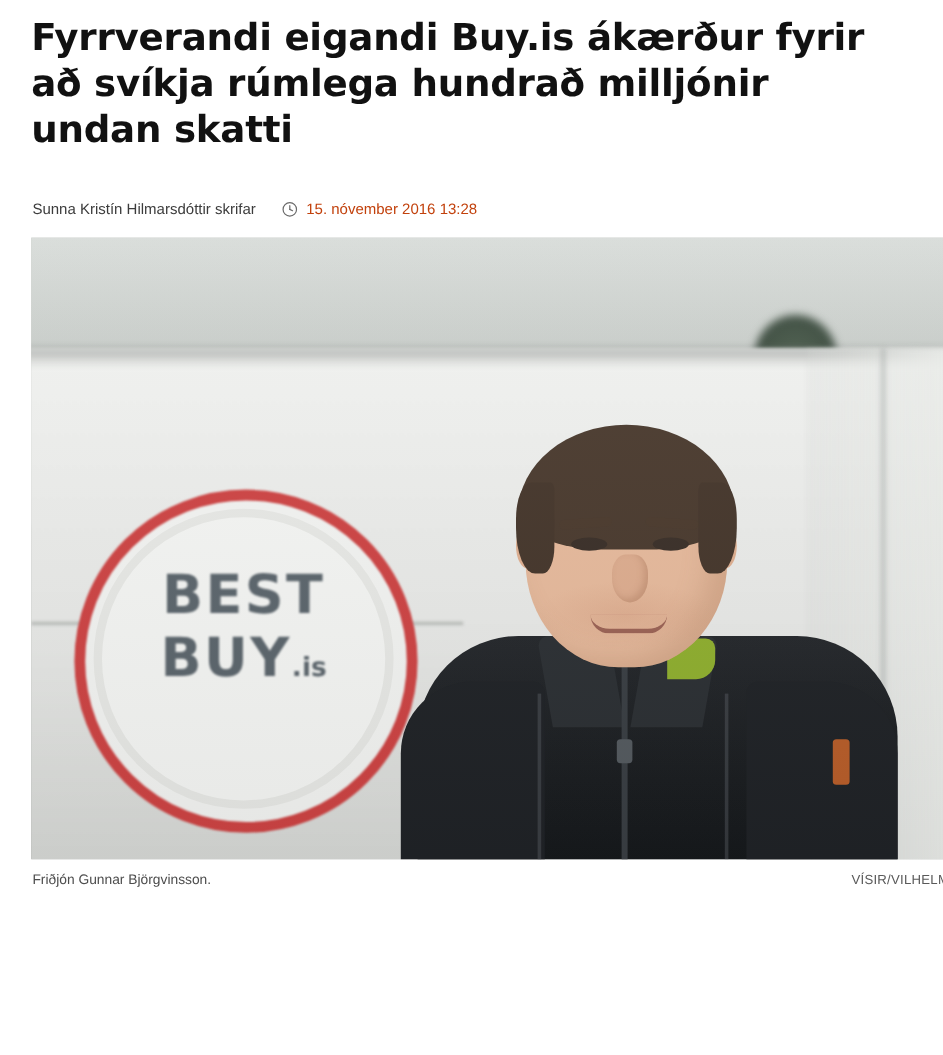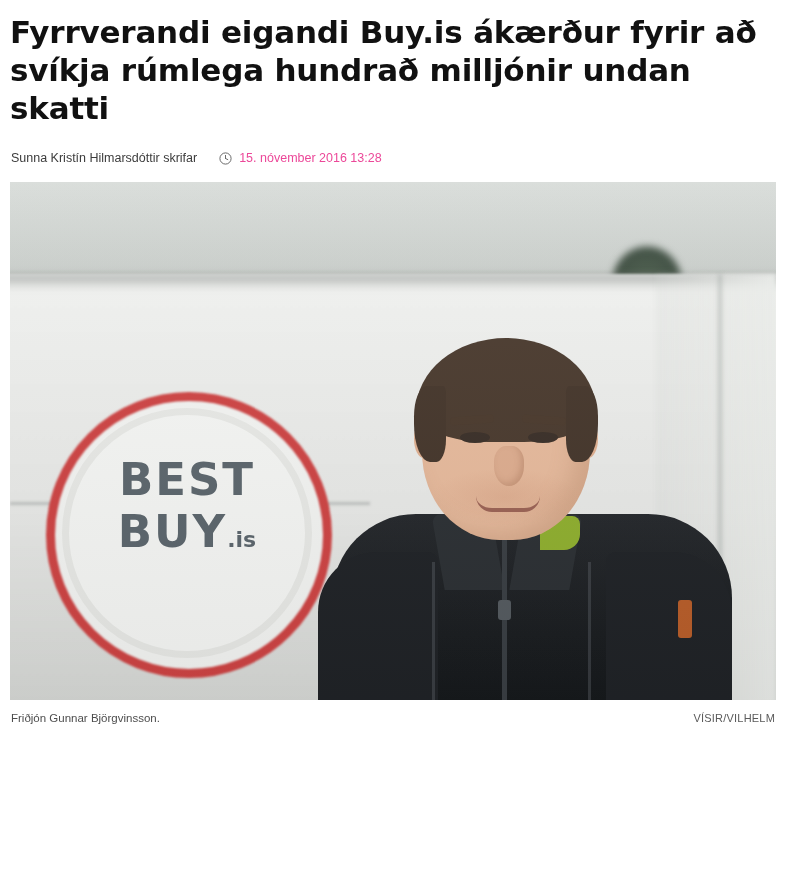--- a/index.html
+++ b/index.html
@@ -10,36 +10,36 @@
   body {
     width: 786px;
     height: 879px;
     overflow: hidden;
     font-family: "Liberation Sans", sans-serif;
     color: #1a1a1a;
   }
   .article {
     width: 786px;
     box-sizing: border-box;
-    padding: 0 10px;
+    padding: 0 26px;
   }
   .headline {
     font-family: "DejaVu Sans", sans-serif;
     font-size: 31px;
     line-height: 1.22;
     font-weight: bold;
     letter-spacing: -0.2px;
     color: #111111;
     margin: 14px 0 0 0;
     padding: 0 2px 0 0;
   }
   .byline-row {
     display: flex;
     align-items: center;
-    margin-top: 24px;
+    margin-top: 40px;
     padding-left: 1px;
     font-size: 12.5px;
     color: #4a4a4a;
   }
   .byline-author {
     font-family: "Liberation Sans", sans-serif;
     font-size: 12.5px;
     color: #3c3c3c;
     white-space: nowrap;
   }
@@ -50,21 +50,21 @@
   .clock-icon {
     display: inline-flex;
     align-items: center;
     justify-content: center;
     width: 13px;
     height: 13px;
     margin-right: 7px;
   }
   .timestamp {
     font-size: 12.5px;
-    color: #ec4899;
+    color: #c2410c;
     white-space: nowrap;
   }
   .figure {
     margin: 17px 0 0 0;
     width: 766px;
   }
   .photo {
     position: relative;
     width: 766px;
     height: 518px;

